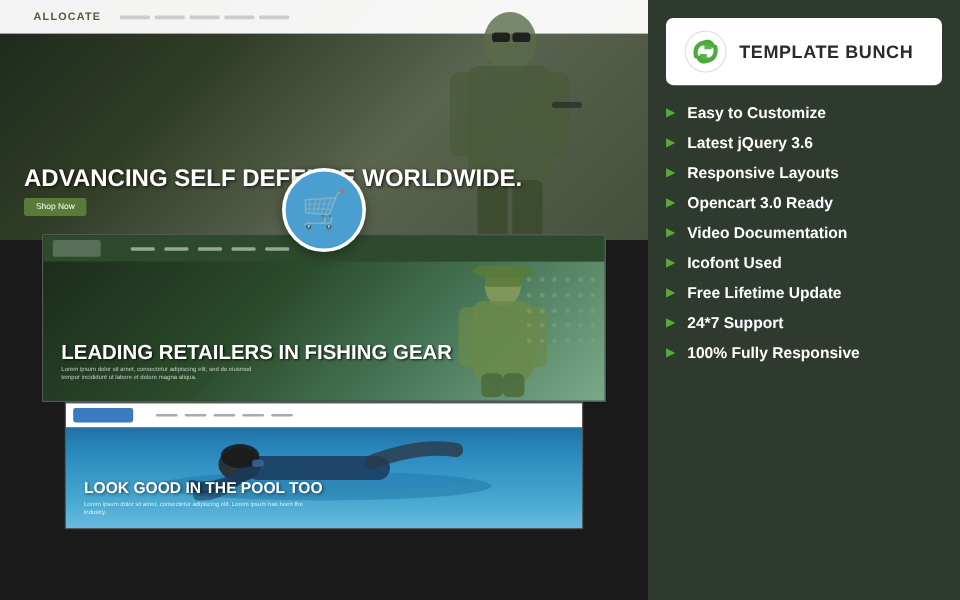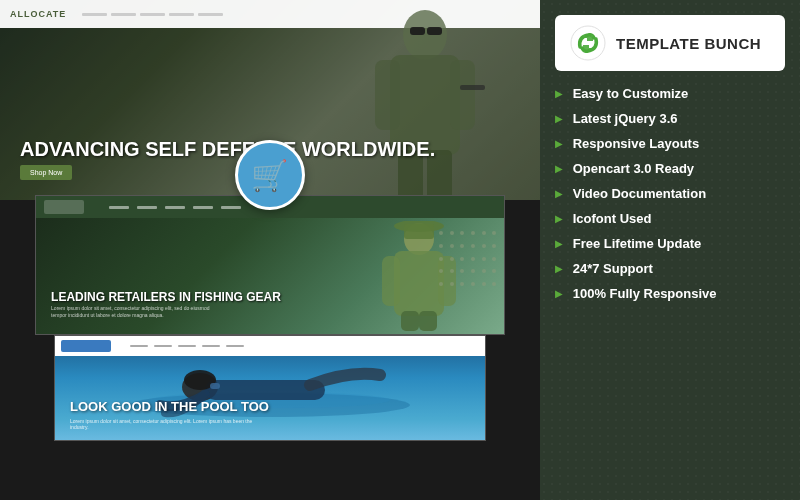--- a/index.html
+++ b/index.html
@@ -36,21 +36,21 @@
       background: rgba(0,0,0,0.35);
     }
 
     .preview-top-header {
       position: absolute;
       top: 0; left: 0; right: 0;
       height: 28px;
       background: rgba(255,255,255,0.95);
       display: flex;
       align-items: center;
-      padding: 0 10px;
+      padding: 0 28px;
       gap: 6px;
     }
 
     .logo-text-top {
       font-size: 9px;
       font-weight: bold;
       color: #4a5e3a;
       letter-spacing: 1px;
     }
 
@@ -128,21 +128,21 @@
       height: 3px;
       background: rgba(255,255,255,0.5);
       border-radius: 1px;
     }
 
     .mid-hero-text {
       position: absolute;
       bottom: 30px;
       left: 15px;
       color: white;
-      font-size: 12px;
+      font-size: 17px;
       font-weight: 900;
       text-transform: uppercase;
       line-height: 1.2;
       text-shadow: 1px 1px 2px rgba(0,0,0,0.8);
     }
 
     .mid-sub-text {
       position: absolute;
       bottom: 15px;
       left: 15px;

